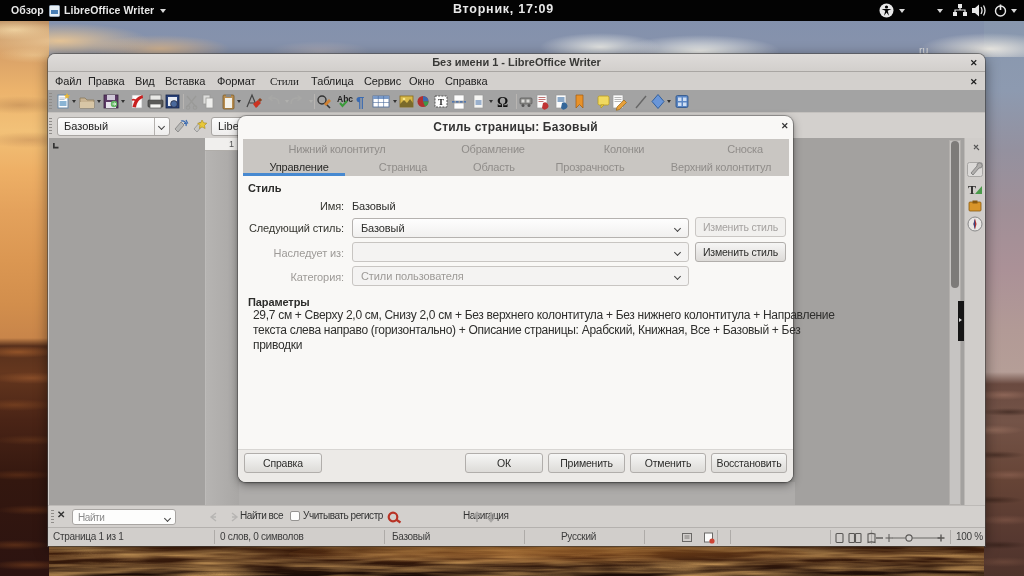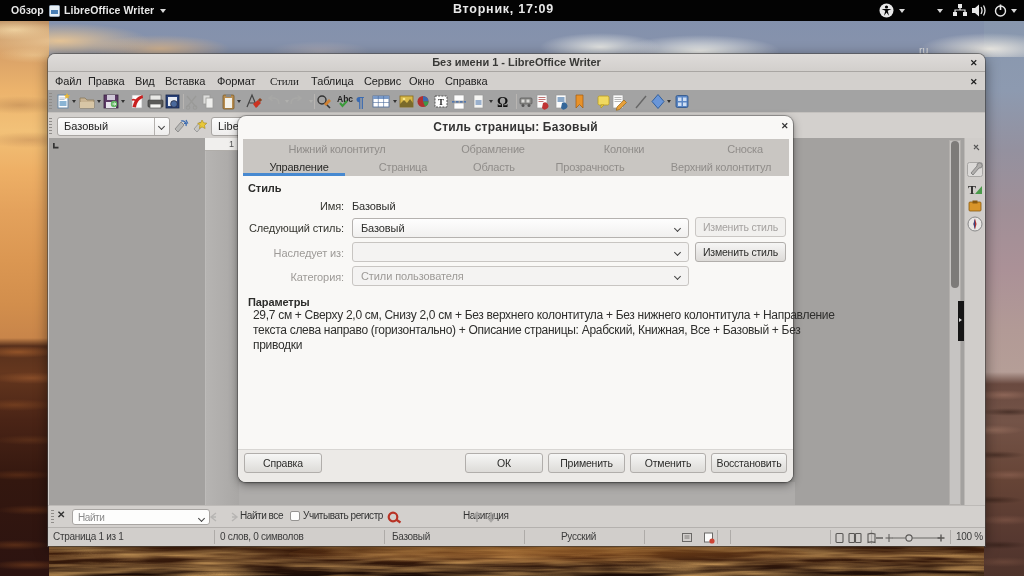--- a/index.html
+++ b/index.html
@@ -79,21 +79,21 @@
   #rulerfrag { position:absolute; left:156px; top:0px; width:120px; height:13px; background:#f0efed; border-bottom:1px solid #b0ada9; font-size:9px; color:#555; }
   #tabcorner { position:absolute; left:4px; top:5px; width:6px; height:6px; }
   
   #vscroll { position:absolute; left:900px; top:2px; width:12px; height:365px; background:#c6c4c2; border:1px solid #b2afac; }
   #vthumb { position:absolute; left:1px; top:0px; width:8px; height:147px; background:#7d7b79; border-radius:4px; }
   #sidegrip { position:absolute; left:909px; top:163px; width:6px; height:40px; background:#161616; }
   #sidegrip:after { content:""; position:absolute; left:1px; top:17px; border-left:3.5px solid #d8d8d8; border-top:2.8px solid transparent; border-bottom:2.8px solid transparent; }
   #sidebar { position:absolute; left:915px; top:0px; width:20px; height:367px; background:#d0cdca; border-left:1px solid #bbb8b5; }
   
   #findbar { left:0; top:451px; width:937px; height:22px; background:#d3d0cd; border-top:1px solid #bdbab7; font-size:10px; color:#333; letter-spacing:-0.45px; }
-  #findinput { position:absolute; left:24px; top:3px; width:138px; height:16px; background:#fdfdfc; border:1px solid #a8a5a2; border-radius:3px; }
+  #findinput { position:absolute; left:24px; top:3px; width:104px; height:16px; background:#fdfdfc; border:1px solid #a8a5a2; border-radius:3px; }
   
   #statusbar { left:0; top:473px; width:937px; height:19px; background:#d1cecb; border-top:1px solid #b4b1ae; font-size:10px; color:#3c3c3c; letter-spacing:-0.3px; }
   #statusbar .s { position:absolute; top:3px; white-space:nowrap; }
   #statusbar .sep { position:absolute; top:2px; width:1px; height:14px; background:#aeaba8; }
   
   #dialog { left:238px; top:116px; width:555px; height:366px; background:#f9f8f6; border-radius:8px;
     box-shadow:0 3px 10px rgba(0,0,0,.38), 0 1px 3px rgba(0,0,0,.3), 0 0 0 1px rgba(70,70,70,.35); font-size:11px; color:#2d2d2b; letter-spacing:-0.1px; }
   #dlgtitle { position:absolute; left:0; right:0; top:4px; text-align:center; font-size:12px; font-weight:bold; color:#333; letter-spacing:0.2px; }
   #tabs { position:absolute; left:5px; top:23px; width:546px; height:37px; background:#c9c6c2; }
   #tabs .tab { position:absolute; font-size:11px; color:#908d8a; white-space:nowrap; transform:translateX(-50%); letter-spacing:-0.2px; }

